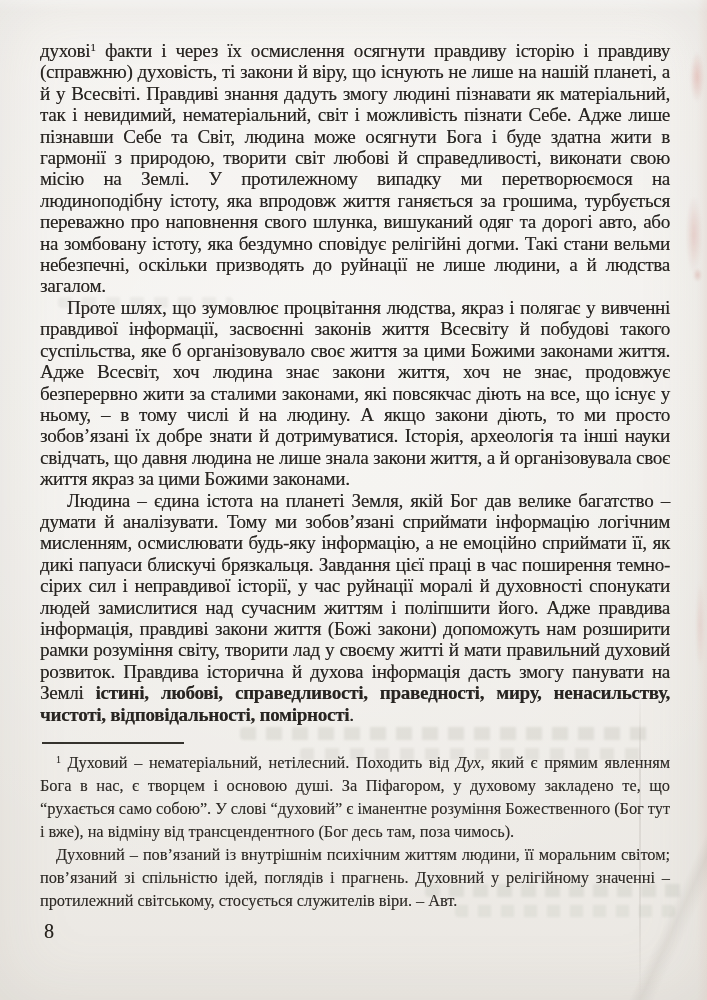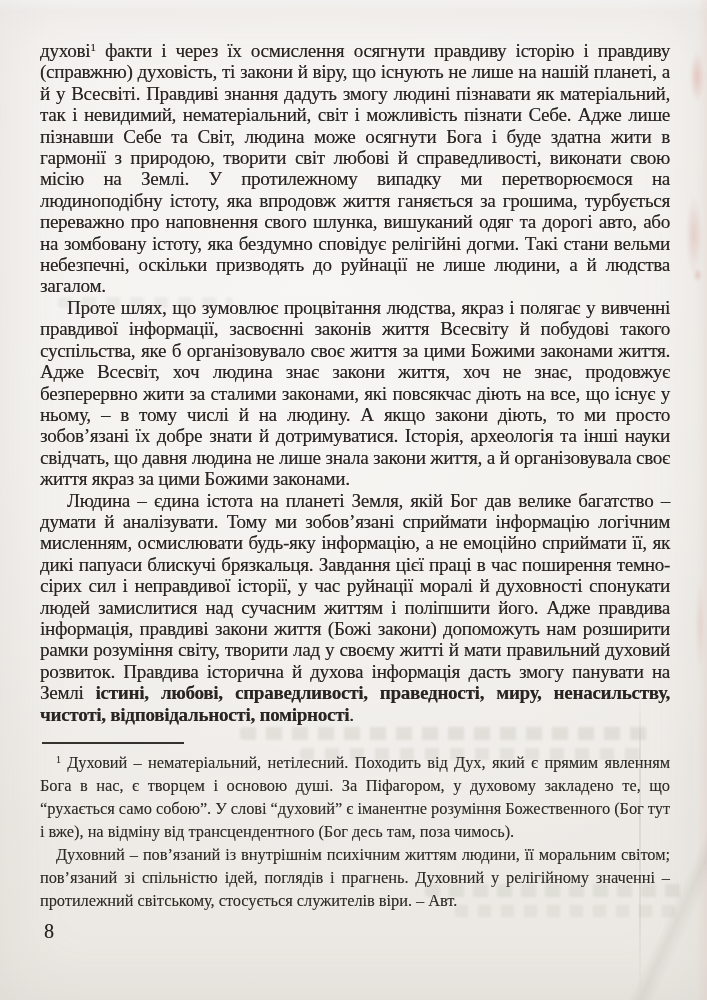--- a/index.html
+++ b/index.html
@@ -36,21 +36,21 @@
     font-size: 19px;
     line-height: 21.4px;
     color: #282522;
     text-align: justify;
     letter-spacing: -0.25px;
     text-shadow: 0.2px 0.2px 0.4px rgba(48,42,36,0.55);
   }
   .body-text p { margin: 0; font-family: Liberation Serif, serif; }
   .body-text p.indent { text-indent: 27px; }
   .b { font-weight: bold; }
-  .i { }
+  .i { font-style: italic; }
   sup {
     font-size: 60%;
     line-height: 0;
     vertical-align: baseline;
     position: relative;
     top: -0.5em;
   }
   .footnote-rule {
     width: 142px;
     height: 2px;

